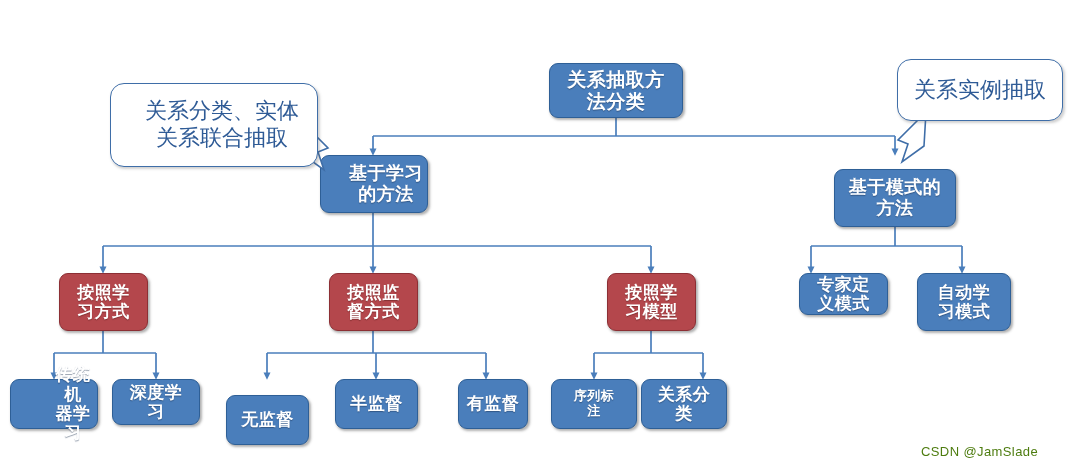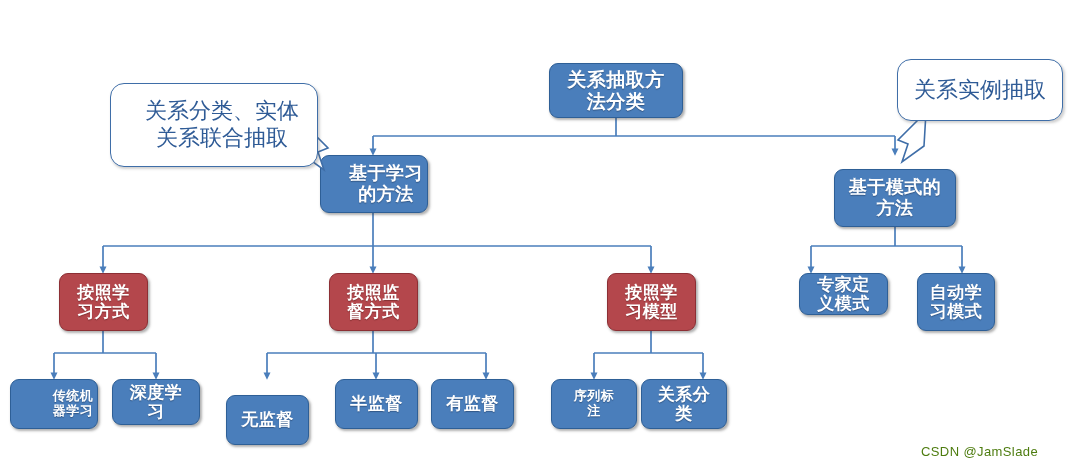--- a/index.html
+++ b/index.html
@@ -166,40 +166,40 @@
   </div>
   <div class="node red" style="left:607px; top:273px; width:89px; height:58px; font-size:17px;">
     <span class="lbl">按照学
 习模型</span>
   </div>
 
   <div class="node blue" style="left:766px; top:273px; width:89px; height:42px; font-size:17px;margin-left:33px;">
     <span class="lbl">专家定
 义模式</span>
   </div>
-  <div class="node blue" style="left:917px; top:273px; width:78px; height:58px; font-size:17px;">
+  <div class="node blue" style="left:917px; top:273px; width:94px; height:58px; font-size:17px;">
     <span class="lbl">自动学
 习模式</span>
   </div>
 
-  <div class="node blue" style="left:10px; top:379px; width:88px; height:50px; font-size:13px;padding-left:38px;">
+  <div class="node blue" style="left:10px; top:379px; width:88px; height:50px; font-size:17px;padding-left:38px;">
     <span class="lbl">传统机
 器学习</span>
   </div>
   <div class="node blue" style="left:112px; top:379px; width:88px; height:46px; font-size:17px;">
     <span class="lbl">深度学
 习</span>
   </div>
   <div class="node blue" style="left:226px; top:379px; width:83px; height:50px; font-size:17px;margin-top:16px;">
     <span class="lbl">无监督</span>
   </div>
   <div class="node blue" style="left:335px; top:379px; width:83px; height:50px; font-size:17px;">
     <span class="lbl">半监督</span>
   </div>
-  <div class="node blue" style="left:431px; top:379px; width:83px; height:50px; font-size:17px;">
+  <div class="node blue" style="left:458px; top:379px; width:70px; height:50px; font-size:17px;">
     <span class="lbl">有监督</span>
   </div>
   <div class="node blue" style="left:551px; top:379px; width:86px; height:50px; font-size:13px;">
     <span class="lbl">序列标
 注</span>
   </div>
   <div class="node blue" style="left:641px; top:379px; width:86px; height:50px; font-size:17px;">
     <span class="lbl">关系分
 类</span>
   </div>

